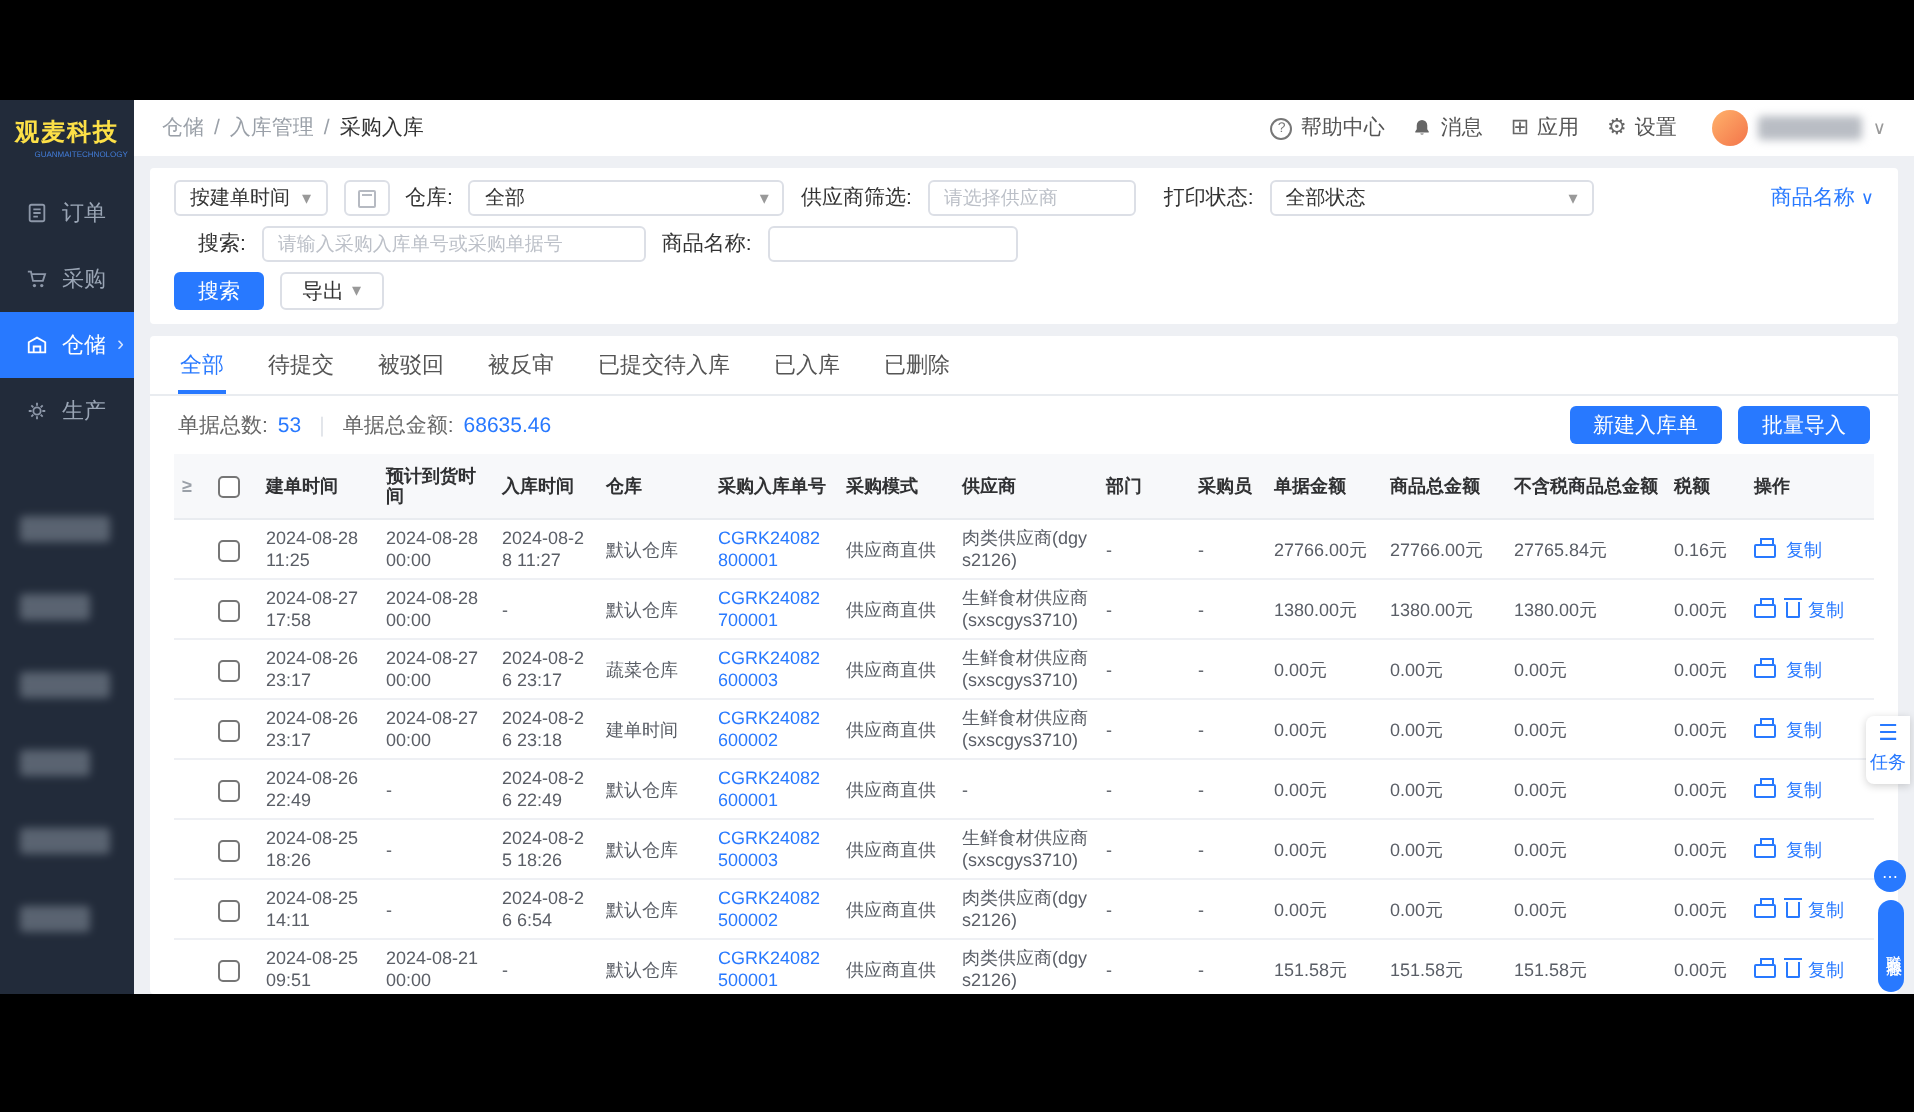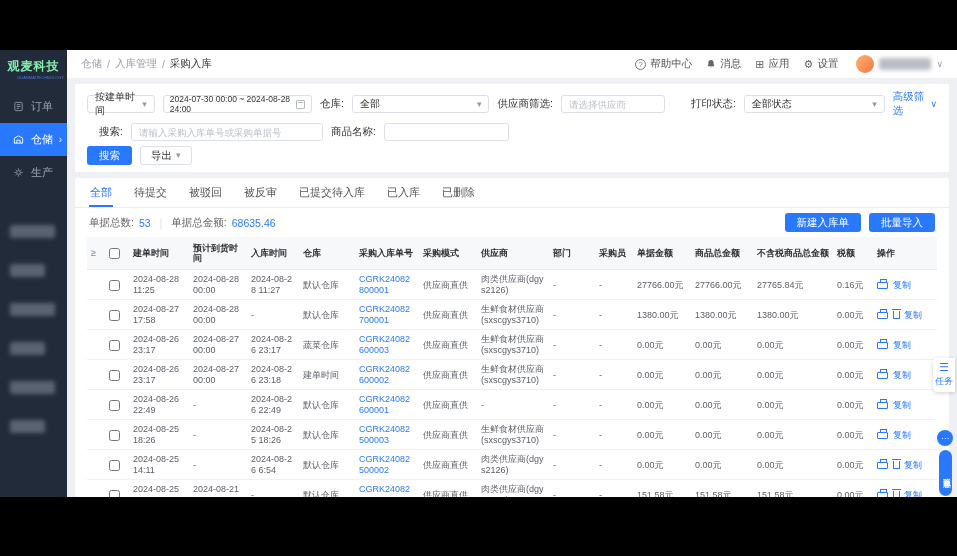--- a/index.html
+++ b/index.html
@@ -3,21 +3,21 @@
 <meta charset="utf-8">
 <style>
   *{margin:0;padding:0;box-sizing:border-box}
   body{background:#000;font-family:"Liberation Sans","DejaVu Sans",sans-serif}
   .stage{position:relative;width:957px;height:556px;background:#000;overflow:hidden}
   .app{position:absolute;left:0;top:50px;width:957px;height:447px;background:#eef0f4;display:flex;overflow:hidden}
 
   
   .sidebar{width:67px;background:#222b3a;flex:none;display:flex;flex-direction:column;overflow:hidden}
   .logo{padding:8px 1px 6px;text-align:center}
-  .logo-cn{color:#86efac;font-size:12px;font-weight:bold;letter-spacing:1px;white-space:nowrap}
+  .logo-cn{color:#fde047;font-size:12px;font-weight:bold;letter-spacing:1px;white-space:nowrap}
   .logo-en{color:#4a90ff;opacity:.8;font-size:8px;transform:scale(.5);transform-origin:50% 0;white-space:nowrap}
   .nav-item{position:relative;display:flex;align-items:center;gap:7px;height:33px;padding-left:13px;color:#9aa5b5;font-size:11px;cursor:pointer}
   .nav-item svg{width:11px;height:11px;color:#8d97a8;flex:none}
   .nav-item.active{background:#2879ff;color:#fff}
   .nav-item.active svg{color:#fff}
   .nav-arrow{position:absolute;right:5px;font-size:10px;color:#d8e6ff}
   .censor-list{margin-top:10px}
   .censor{height:13px;border-radius:2px;background:#68727f;filter:blur(2px);opacity:.8;margin:26px 12px 0 10px}
   .censor.w2{margin-right:22px}
 
@@ -41,21 +41,21 @@
   
   .filter-card{background:#fff;border-radius:2px;padding:6px 12px 7px;flex:none}
   .f-row{display:flex;align-items:center;gap:8px;margin-bottom:5px}
   .f-row:last-child{margin-bottom:0}
   .f-select{display:flex;align-items:center;justify-content:space-between;gap:6px;height:18px;border:1px solid #dcdfe6;border-radius:3px;padding:0 7px;font-size:10px;color:#333;background:#fff;cursor:pointer}
   .w158{width:158px}.w162{width:162px}
   .f-date{display:flex;align-items:center;gap:5px;height:18px;border:1px solid #dcdfe6;border-radius:3px;padding:0 6px;font-size:8.5px;color:#333}
   .cal-icon{position:relative;width:9px;height:9px;border:1px solid #b6bac2;border-radius:1px;flex:none}
   .cal-icon::before{content:"";position:absolute;left:1px;top:1.5px;width:5px;height:1px;background:#b6bac2}
   .f-label{font-size:10.5px;color:#333;white-space:nowrap}
-  .ml18{margin-left:18px}
+  .ml18{margin-left:6px}
   .f-input{height:18px;border:1px solid #dcdfe6;border-radius:3px;padding:0 7px;font-size:9.5px;color:#333;outline:none}
   .f-input::placeholder{color:#bcc0c8}
   .w120{width:104px}.w210{width:192px}.w125{width:125px}
   .f-advanced{margin-left:auto;color:#2879ff;font-size:10.5px;display:flex;gap:3px;align-items:center;cursor:pointer}
   .f-advanced .caret{color:#2879ff}
   .lab-r{margin-left:12px}
   .btn-primary{background:#2879ff;color:#fff;border:none;border-radius:3px;height:19px;padding:1px 12px;font-size:10.5px;cursor:pointer}
   .btn-plain{background:#fff;color:#333;border:1px solid #dcdfe6;border-radius:3px;height:19px;padding:0 10px;font-size:10.5px;display:inline-flex;align-items:center;gap:4px;cursor:pointer}
 
   
@@ -106,20 +106,28 @@
         <div class="logo-en">GUANMAITECHNOLOGY</div>
       </div>
       <nav>
         <div class="nav-item">
           <svg viewBox="0 0 12 12" fill="none" stroke="currentColor">
               <rect x="2" y="1.5" width="8" height="9" rx="1"></rect>
               <path d="M4 4h4M4 6h4M4 8h2.5"></path>
             </svg>
           <span>订单</span>
         </div>
+        <div class="nav-item">
+          <svg viewBox="0 0 12 12" fill="none" stroke="currentColor">
+              <path d="M1 2h1.7l1.1 5h5.4l1.2-3.7H3.3"></path>
+              <circle cx="4.6" cy="9.6" r="0.9" fill="currentColor" stroke="none"></circle>
+              <circle cx="8.6" cy="9.6" r="0.9" fill="currentColor" stroke="none"></circle>
+            </svg>
+          <span>采购</span>
+        </div>
         <div class="nav-item active">
           <svg viewBox="0 0 12 12" fill="none" stroke="currentColor">
               <path d="M1.5 4.5 6 2l4.5 2.5V10h-9z"></path>
               <path d="M4.2 10V6.8h3.6V10"></path>
             </svg>
           <span>仓储</span>
           <span class="nav-arrow">›</span>
         </div>
         <div class="nav-item">
           <svg viewBox="0 0 12 12" fill="none" stroke="currentColor">
@@ -179,37 +187,36 @@
 
       <div class="body-scroll">
 
         <section class="filter-card">
           <div class="f-row">
             <div class="f-select">
               <span>按建单时间</span>
               <span class="caret">▾</span>
             </div>
             <div class="f-date">
-              <span>2024-07-30 00:00 ~ 2024-08-28 24:00</span>
               <span class="cal-icon"></span>
             </div>
             <span class="f-label">仓库:</span>
             <div class="f-select w158">
               <span>全部</span>
               <span class="caret">▾</span>
             </div>
             <span class="f-label">供应商筛选:</span>
             <input class="f-input w120" placeholder="请选择供应商" style="">
             <span class="f-label ml18">打印状态:</span>
             <div class="f-select w162">
               <span>全部状态</span>
               <span class="caret">▾</span>
             </div>
             <div class="f-advanced">
-              <span>高级筛选</span>
+              <span>商品名称</span>
               <span class="caret">∨</span>
             </div>
           </div>
           <div class="f-row">
             <span class="f-label lab-r">搜索:</span>
             <input class="f-input w210" placeholder="请输入采购入库单号或采购单据号" style="">
             <span class="f-label">商品名称:</span>
             <input class="f-input w125" style="">
           </div>
           <div class="f-row">

